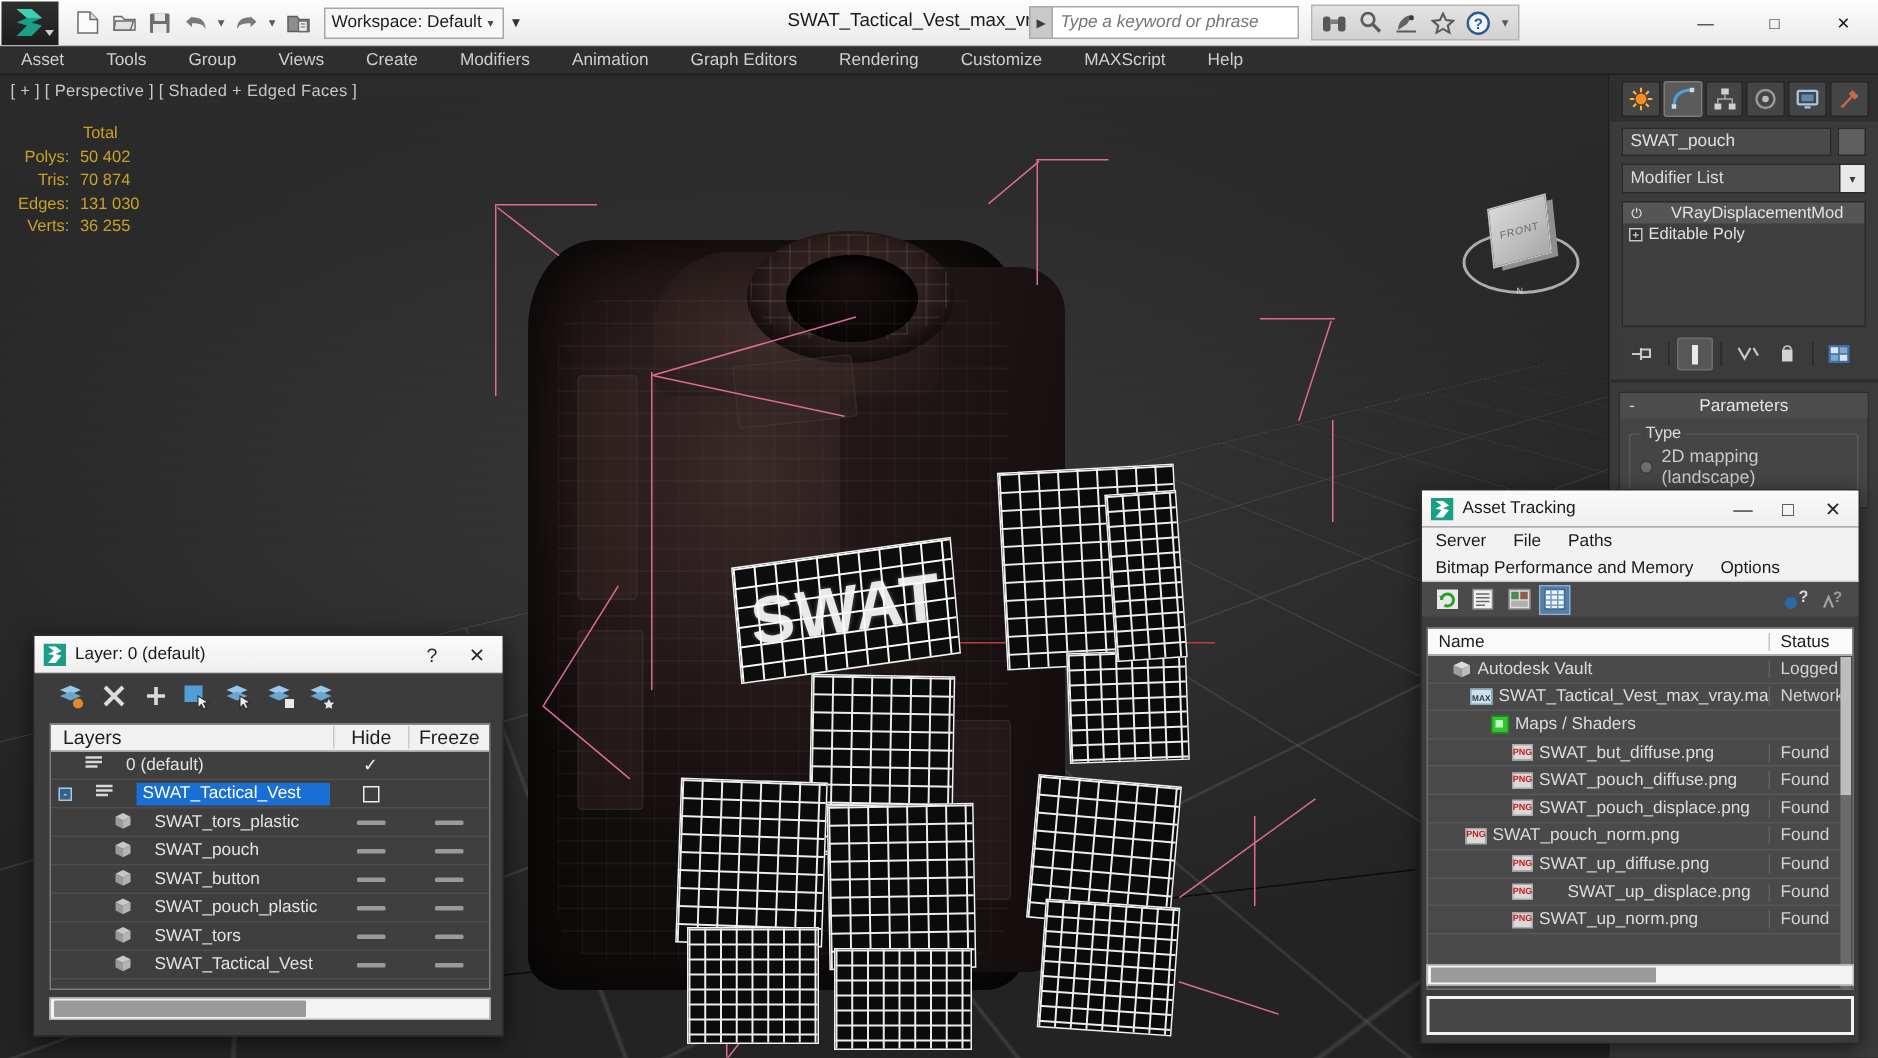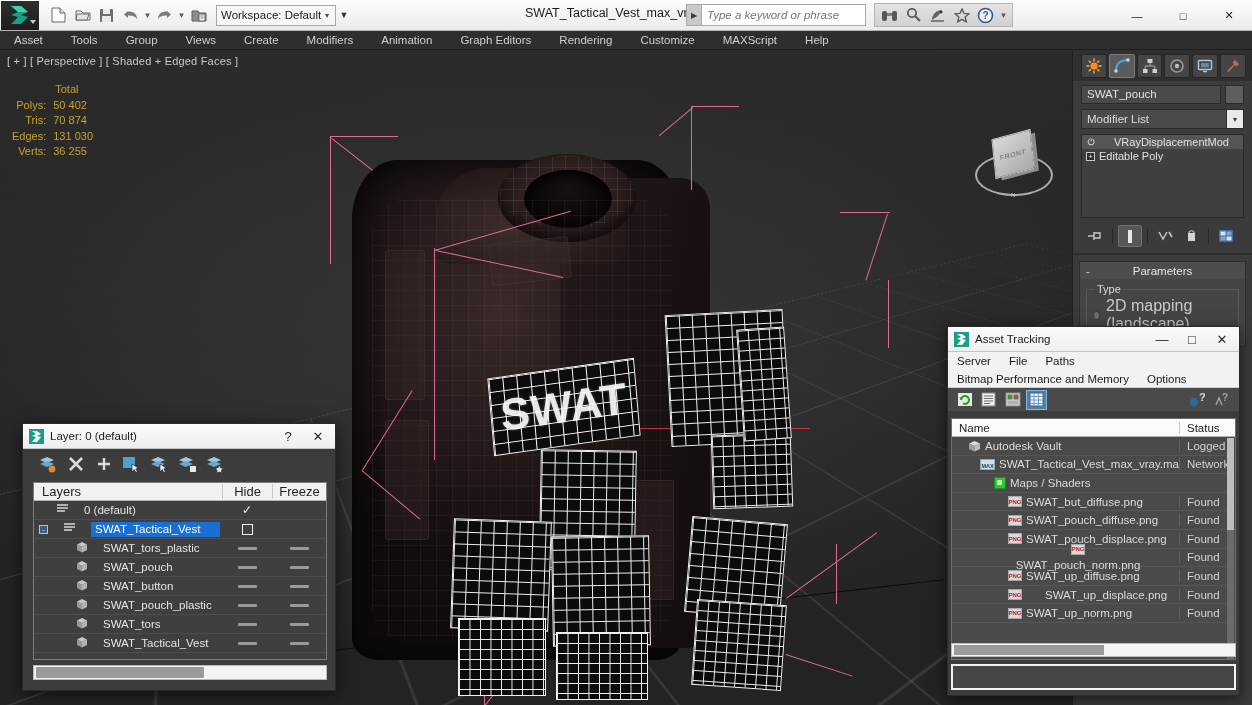--- a/index.html
+++ b/index.html
@@ -300,21 +300,21 @@
   .rollout-hdr .minus { position:absolute; left:6px; color:#d0d0d0; }
   .rollout-body { padding:4px 6px 6px 6px; }
   .group-box {
     border:1px solid #585858; border-radius:2px; padding:7px 6px 6px 6px;
     position:relative; margin-top:6px;
   }
   .group-title {
     position:absolute; left:7px; top:-7px; background:#454545;
     padding:0 3px; font-size:11px; color:#dcdcdc;
   }
-  .radio-row { display:flex; align-items:center; gap:6px; font-size:16px; color:#c9c9c9; }
+  .radio-row { display:flex; align-items:center; gap:6px; font-size:12px; color:#c9c9c9; }
   .radio { width:9px;height:9px;border-radius:50%;background:#6d6d6d;border:1px solid #3a3a3a; }
 
   
   .dlg {
     position:absolute; background:#4a4a4a;
     box-shadow:0 3px 14px rgba(0,0,0,.6);
   }
   .layer-dlg { left:22px; top:423px; width:314px; height:268px;
     border:1px solid #2a2a2a; background:#3c3c3c; }
   .dlg-title {
@@ -1094,21 +1094,21 @@
 
       <div class="at-row">
         <span class="n" style="padding-left:56px;">
           <span class="ico-png">PNG</span>
           <span>SWAT_pouch_displace.png</span>
         </span>
         <span class="s">Found</span>
       </div>
 
       <div class="at-row">
-        <span class="n" style="padding-left:25px;flex-direction:column;">
+        <span class="n" style="padding-left:25px;">
           <span class="ico-png">PNG</span>
           <span>SWAT_pouch_norm.png</span>
         </span>
         <span class="s">Found</span>
       </div>
 
       <div class="at-row">
         <span class="n" style="padding-left:56px;">
           <span class="ico-png">PNG</span>
           <span>SWAT_up_diffuse.png</span>

